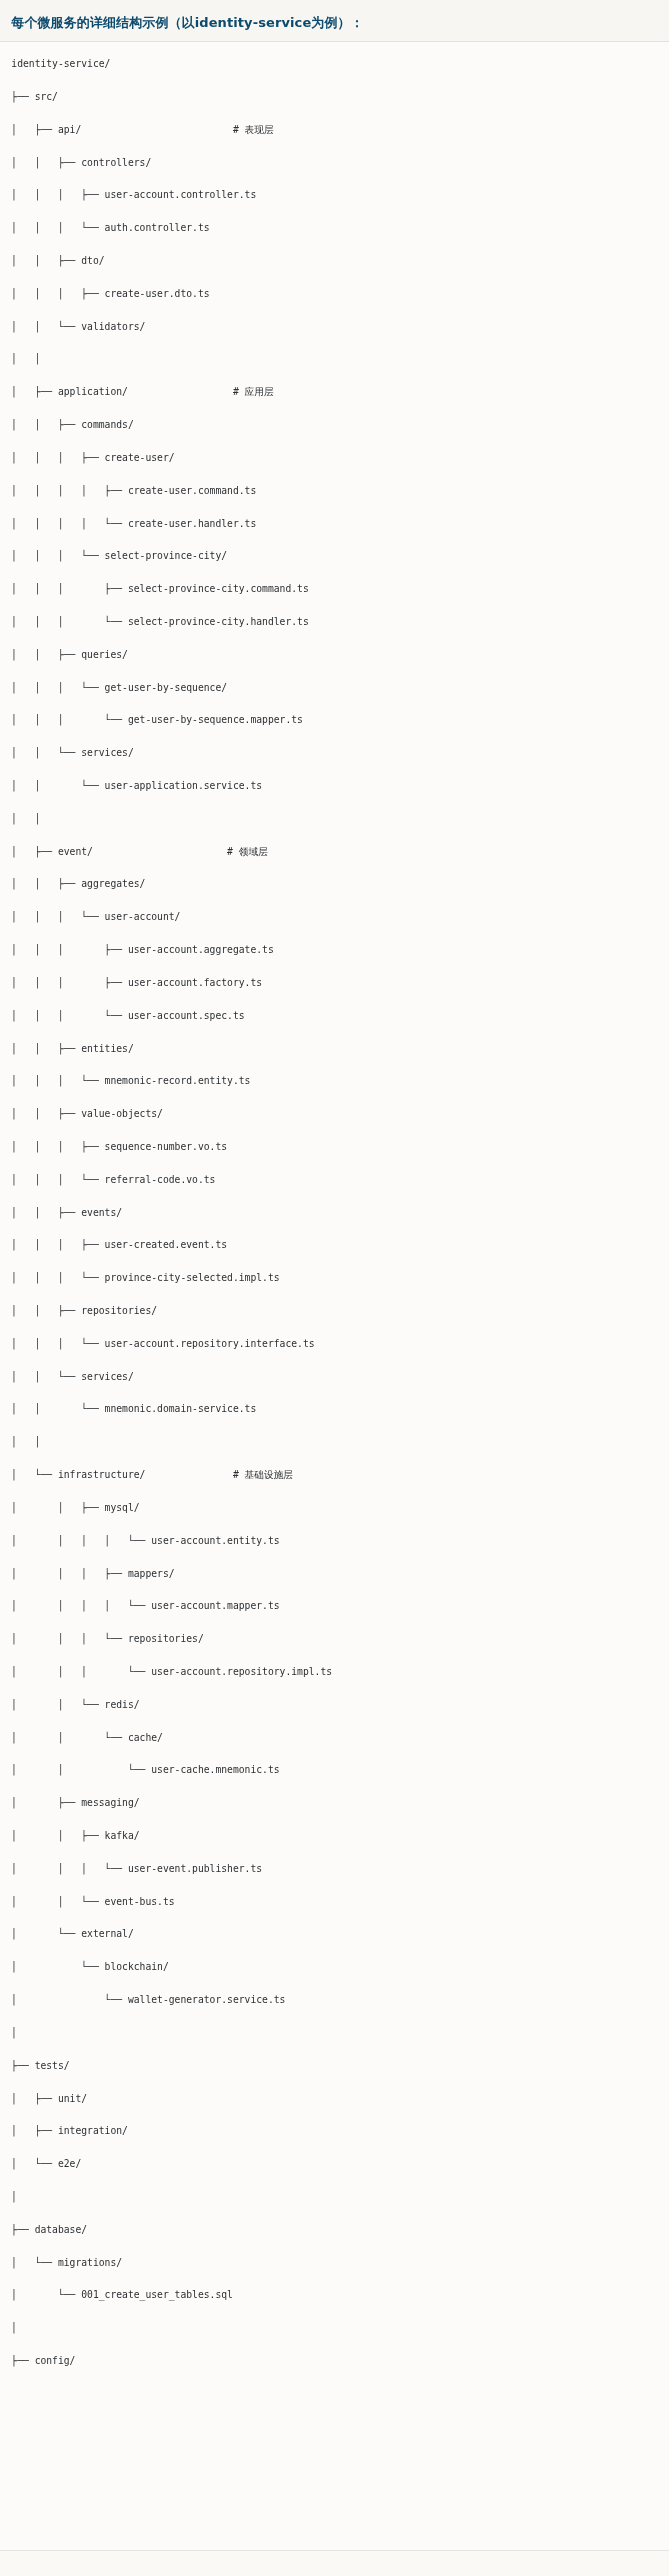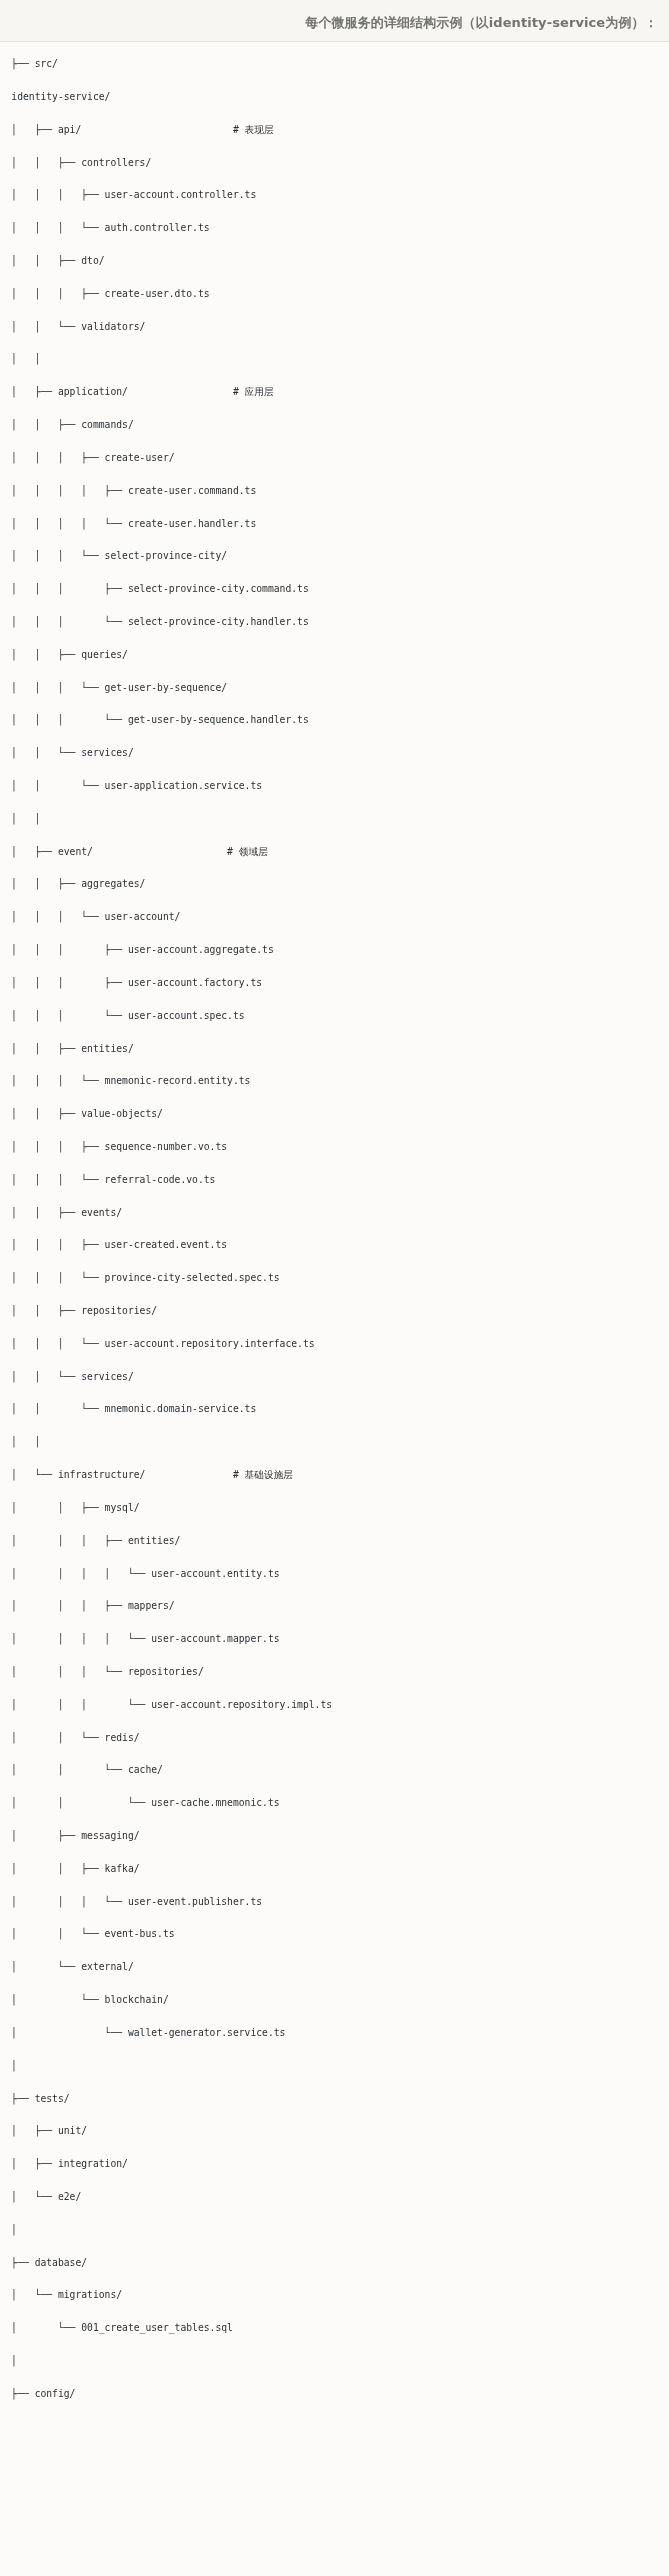--- a/index.html
+++ b/index.html
@@ -25,23 +25,22 @@
   .doc-header {
     padding: 13.8px 11.3px 10px 11.3px;
     background: #f7f6f2;
     border-bottom: 0.6px solid #e3e1da;
   }
   .doc-title {
     font-family: "DejaVu Sans", "Liberation Sans", sans-serif;
     font-weight: bold;
     font-size: 13px;
     line-height: 1.35;
-    color: #737373;
+    color: #0c4a6e;
     letter-spacing: 0.1px;
-    text-align: right;
   }
 
   
   .tree-block {
     background: #fcfbf9;
     padding: 13.8px 11.3px 16.3px 11.3px;
     border-bottom: 0.6px solid #e6e4de;
   }
   .tree {
     font-family: "DejaVu Sans Mono", "Liberation Mono", monospace;
@@ -61,66 +60,65 @@
 </head>
 <body>
 
 <div class="page">
 
   <header class="doc-header">
     <div class="doc-title">每个微服务的详细结构示例（以identity-service为例）：</div>
   </header>
 
   <section class="tree-block">
-    <pre class="tree" id="tree-root"><span class="tree-line">├── src/</span>
-<span class="tree-line">identity-service/</span>
+    <pre class="tree" id="tree-root"><span class="tree-line">identity-service/</span>
+<span class="tree-line">├── src/</span>
 <span class="tree-line">│   ├── api/                          # 表现层</span>
 <span class="tree-line">│   │   ├── controllers/</span>
 <span class="tree-line">│   │   │   ├── user-account.controller.ts</span>
 <span class="tree-line">│   │   │   └── auth.controller.ts</span>
 <span class="tree-line">│   │   ├── dto/</span>
 <span class="tree-line">│   │   │   ├── create-user.dto.ts</span>
 <span class="tree-line">│   │   └── validators/</span>
 <span class="tree-line">│   │</span>
 <span class="tree-line">│   ├── application/                  # 应用层</span>
 <span class="tree-line">│   │   ├── commands/</span>
 <span class="tree-line">│   │   │   ├── create-user/</span>
 <span class="tree-line">│   │   │   │   ├── create-user.command.ts</span>
 <span class="tree-line">│   │   │   │   └── create-user.handler.ts</span>
 <span class="tree-line">│   │   │   └── select-province-city/</span>
 <span class="tree-line">│   │   │       ├── select-province-city.command.ts</span>
 <span class="tree-line">│   │   │       └── select-province-city.handler.ts</span>
 <span class="tree-line">│   │   ├── queries/</span>
 <span class="tree-line">│   │   │   └── get-user-by-sequence/</span>
-<span class="tree-line">│   │   │       └── get-user-by-sequence.handler.ts</span>
+<span class="tree-line">│   │   │       └── get-user-by-sequence.mapper.ts</span>
 <span class="tree-line">│   │   └── services/</span>
 <span class="tree-line">│   │       └── user-application.service.ts</span>
 <span class="tree-line">│   │</span>
 <span class="tree-line">│   ├── event/                       # 领域层</span>
 <span class="tree-line">│   │   ├── aggregates/</span>
 <span class="tree-line">│   │   │   └── user-account/</span>
 <span class="tree-line">│   │   │       ├── user-account.aggregate.ts</span>
 <span class="tree-line">│   │   │       ├── user-account.factory.ts</span>
 <span class="tree-line">│   │   │       └── user-account.spec.ts</span>
 <span class="tree-line">│   │   ├── entities/</span>
 <span class="tree-line">│   │   │   └── mnemonic-record.entity.ts</span>
 <span class="tree-line">│   │   ├── value-objects/</span>
 <span class="tree-line">│   │   │   ├── sequence-number.vo.ts</span>
 <span class="tree-line">│   │   │   └── referral-code.vo.ts</span>
 <span class="tree-line">│   │   ├── events/</span>
 <span class="tree-line">│   │   │   ├── user-created.event.ts</span>
-<span class="tree-line">│   │   │   └── province-city-selected.spec.ts</span>
+<span class="tree-line">│   │   │   └── province-city-selected.impl.ts</span>
 <span class="tree-line">│   │   ├── repositories/</span>
 <span class="tree-line">│   │   │   └── user-account.repository.interface.ts</span>
 <span class="tree-line">│   │   └── services/</span>
 <span class="tree-line">│   │       └── mnemonic.domain-service.ts</span>
 <span class="tree-line">│   │</span>
 <span class="tree-line">│   └── infrastructure/               # 基础设施层</span>
 <span class="tree-line">│       │   ├── mysql/</span>
-<span class="tree-line">│       │   │   ├── entities/</span>
 <span class="tree-line">│       │   │   │   └── user-account.entity.ts</span>
 <span class="tree-line">│       │   │   ├── mappers/</span>
 <span class="tree-line">│       │   │   │   └── user-account.mapper.ts</span>
 <span class="tree-line">│       │   │   └── repositories/</span>
 <span class="tree-line">│       │   │       └── user-account.repository.impl.ts</span>
 <span class="tree-line">│       │   └── redis/</span>
 <span class="tree-line">│       │       └── cache/</span>
 <span class="tree-line">│       │           └── user-cache.mnemonic.ts</span>
 <span class="tree-line">│       ├── messaging/</span>
 <span class="tree-line">│       │   ├── kafka/</span>

